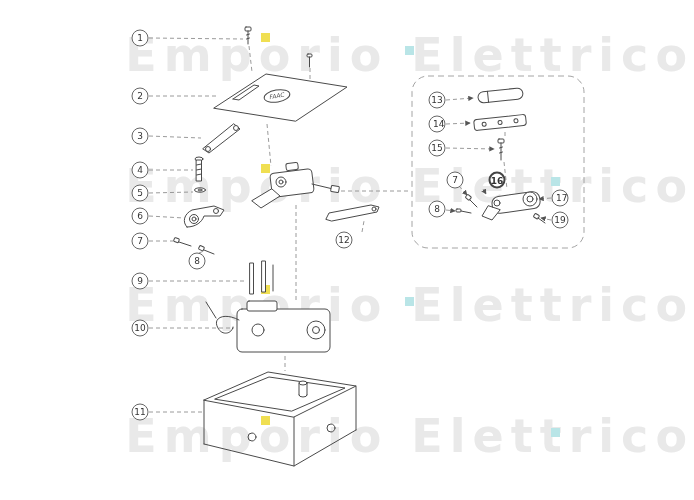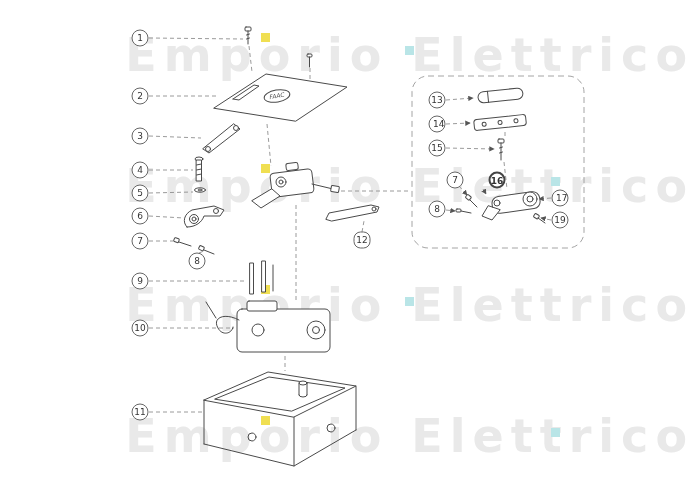--- a/index.html
+++ b/index.html
@@ -233,21 +233,21 @@
       <div class="callout" style="left: 140px; top: 96px;">2</div>
       <div class="callout" style="left: 140px; top: 136px;">3</div>
       <div class="callout" style="left: 140px; top: 170px;">4</div>
       <div class="callout" style="left: 140px; top: 193px;">5</div>
       <div class="callout" style="left: 140px; top: 216px;">6</div>
       <div class="callout" style="left: 140px; top: 241px;">7</div>
       <div class="callout" style="left: 197px; top: 261px;">8</div>
       <div class="callout" style="left: 140px; top: 281px;">9</div>
       <div class="callout" style="left: 140px; top: 328px;">10</div>
       <div class="callout" style="left: 140px; top: 412px;">11</div>
-      <div class="callout" style="left: 362px; top: 240px; border-radius: 7px;">12</div>
+      <div class="callout" style="left: 344px; top: 240px;">12</div>
       <div class="callout" style="left: 437px; top: 100px; text-align: center;">13</div>
       <div class="callout" style="left: 437px; top: 124px; text-align: right;">14</div>
       <div class="callout" style="left: 437px; top: 148px;">15</div>
       <div class="callout" style="left: 455px; top: 180px;">7</div>
       <div class="callout bold" style="left: 497px; top: 180px;">16</div>
       <div class="callout" style="left: 437px; top: 209px;">8</div>
       <div class="callout" style="left: 560px; top: 198px; text-align: right;">17</div>
       <div class="callout" style="left: 560px; top: 220px;">19</div>
     </div>
 

